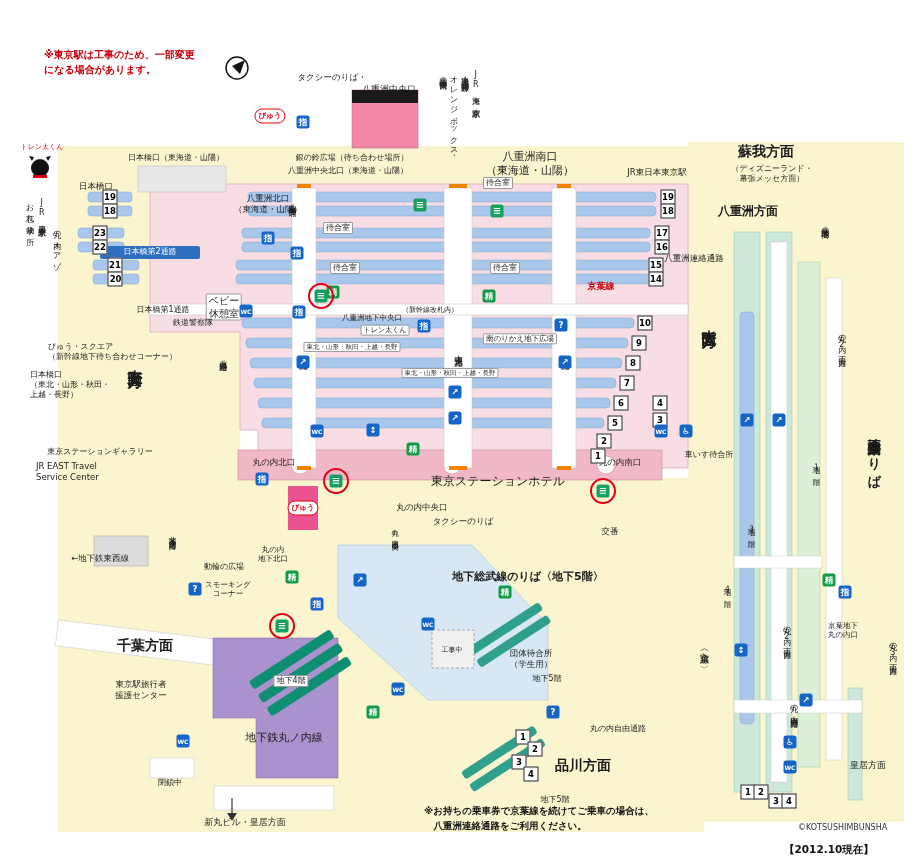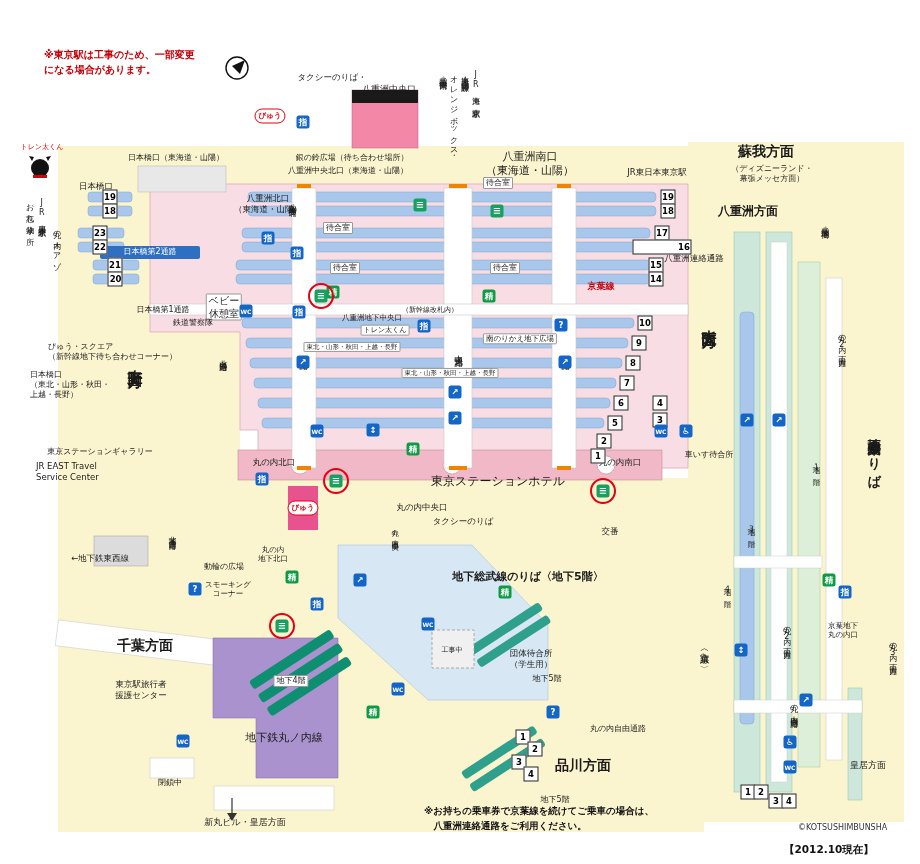--- a/index.html
+++ b/index.html
@@ -255,21 +255,21 @@
       <div class="lbl vert" style="left: 793px; top: 698px; font-size: 8px;">丸の内自由通路</div>
       <div class="pnum" style="left: 110px; top: 197px;">19</div>
       <div class="pnum" style="left: 110px; top: 211px;">18</div>
       <div class="pnum" style="left: 100px; top: 233px;">23</div>
       <div class="pnum" style="left: 100px; top: 247px;">22</div>
       <div class="pnum" style="left: 115px; top: 265px;">21</div>
       <div class="pnum" style="left: 115px; top: 279px; text-align: right;">20</div>
       <div class="pnum" style="left: 668px; top: 197px;">19</div>
       <div class="pnum" style="left: 668px; top: 211px;">18</div>
       <div class="pnum" style="left: 662px; top: 233px;">17</div>
-      <div class="pnum" style="left: 662px; top: 247px; padding-left: 44px;">16</div>
+      <div class="pnum" style="left: 662px; top: 247px;">16</div>
       <div class="pnum" style="left: 656px; top: 265px;">15</div>
       <div class="pnum" style="left: 656px; top: 279px;">14</div>
       <div class="pnum" style="left: 645px; top: 323px;">10</div>
       <div class="pnum" style="left: 639px; top: 343px;">9</div>
       <div class="pnum" style="left: 633px; top: 363px;">8</div>
       <div class="pnum" style="left: 627px; top: 383px;">7</div>
       <div class="pnum" style="left: 621px; top: 403px;">6</div>
       <div class="pnum" style="left: 615px; top: 423px;">5</div>
       <div class="pnum" style="left: 660px; top: 403px;">4</div>
       <div class="pnum" style="left: 660px; top: 420px;">3</div>

